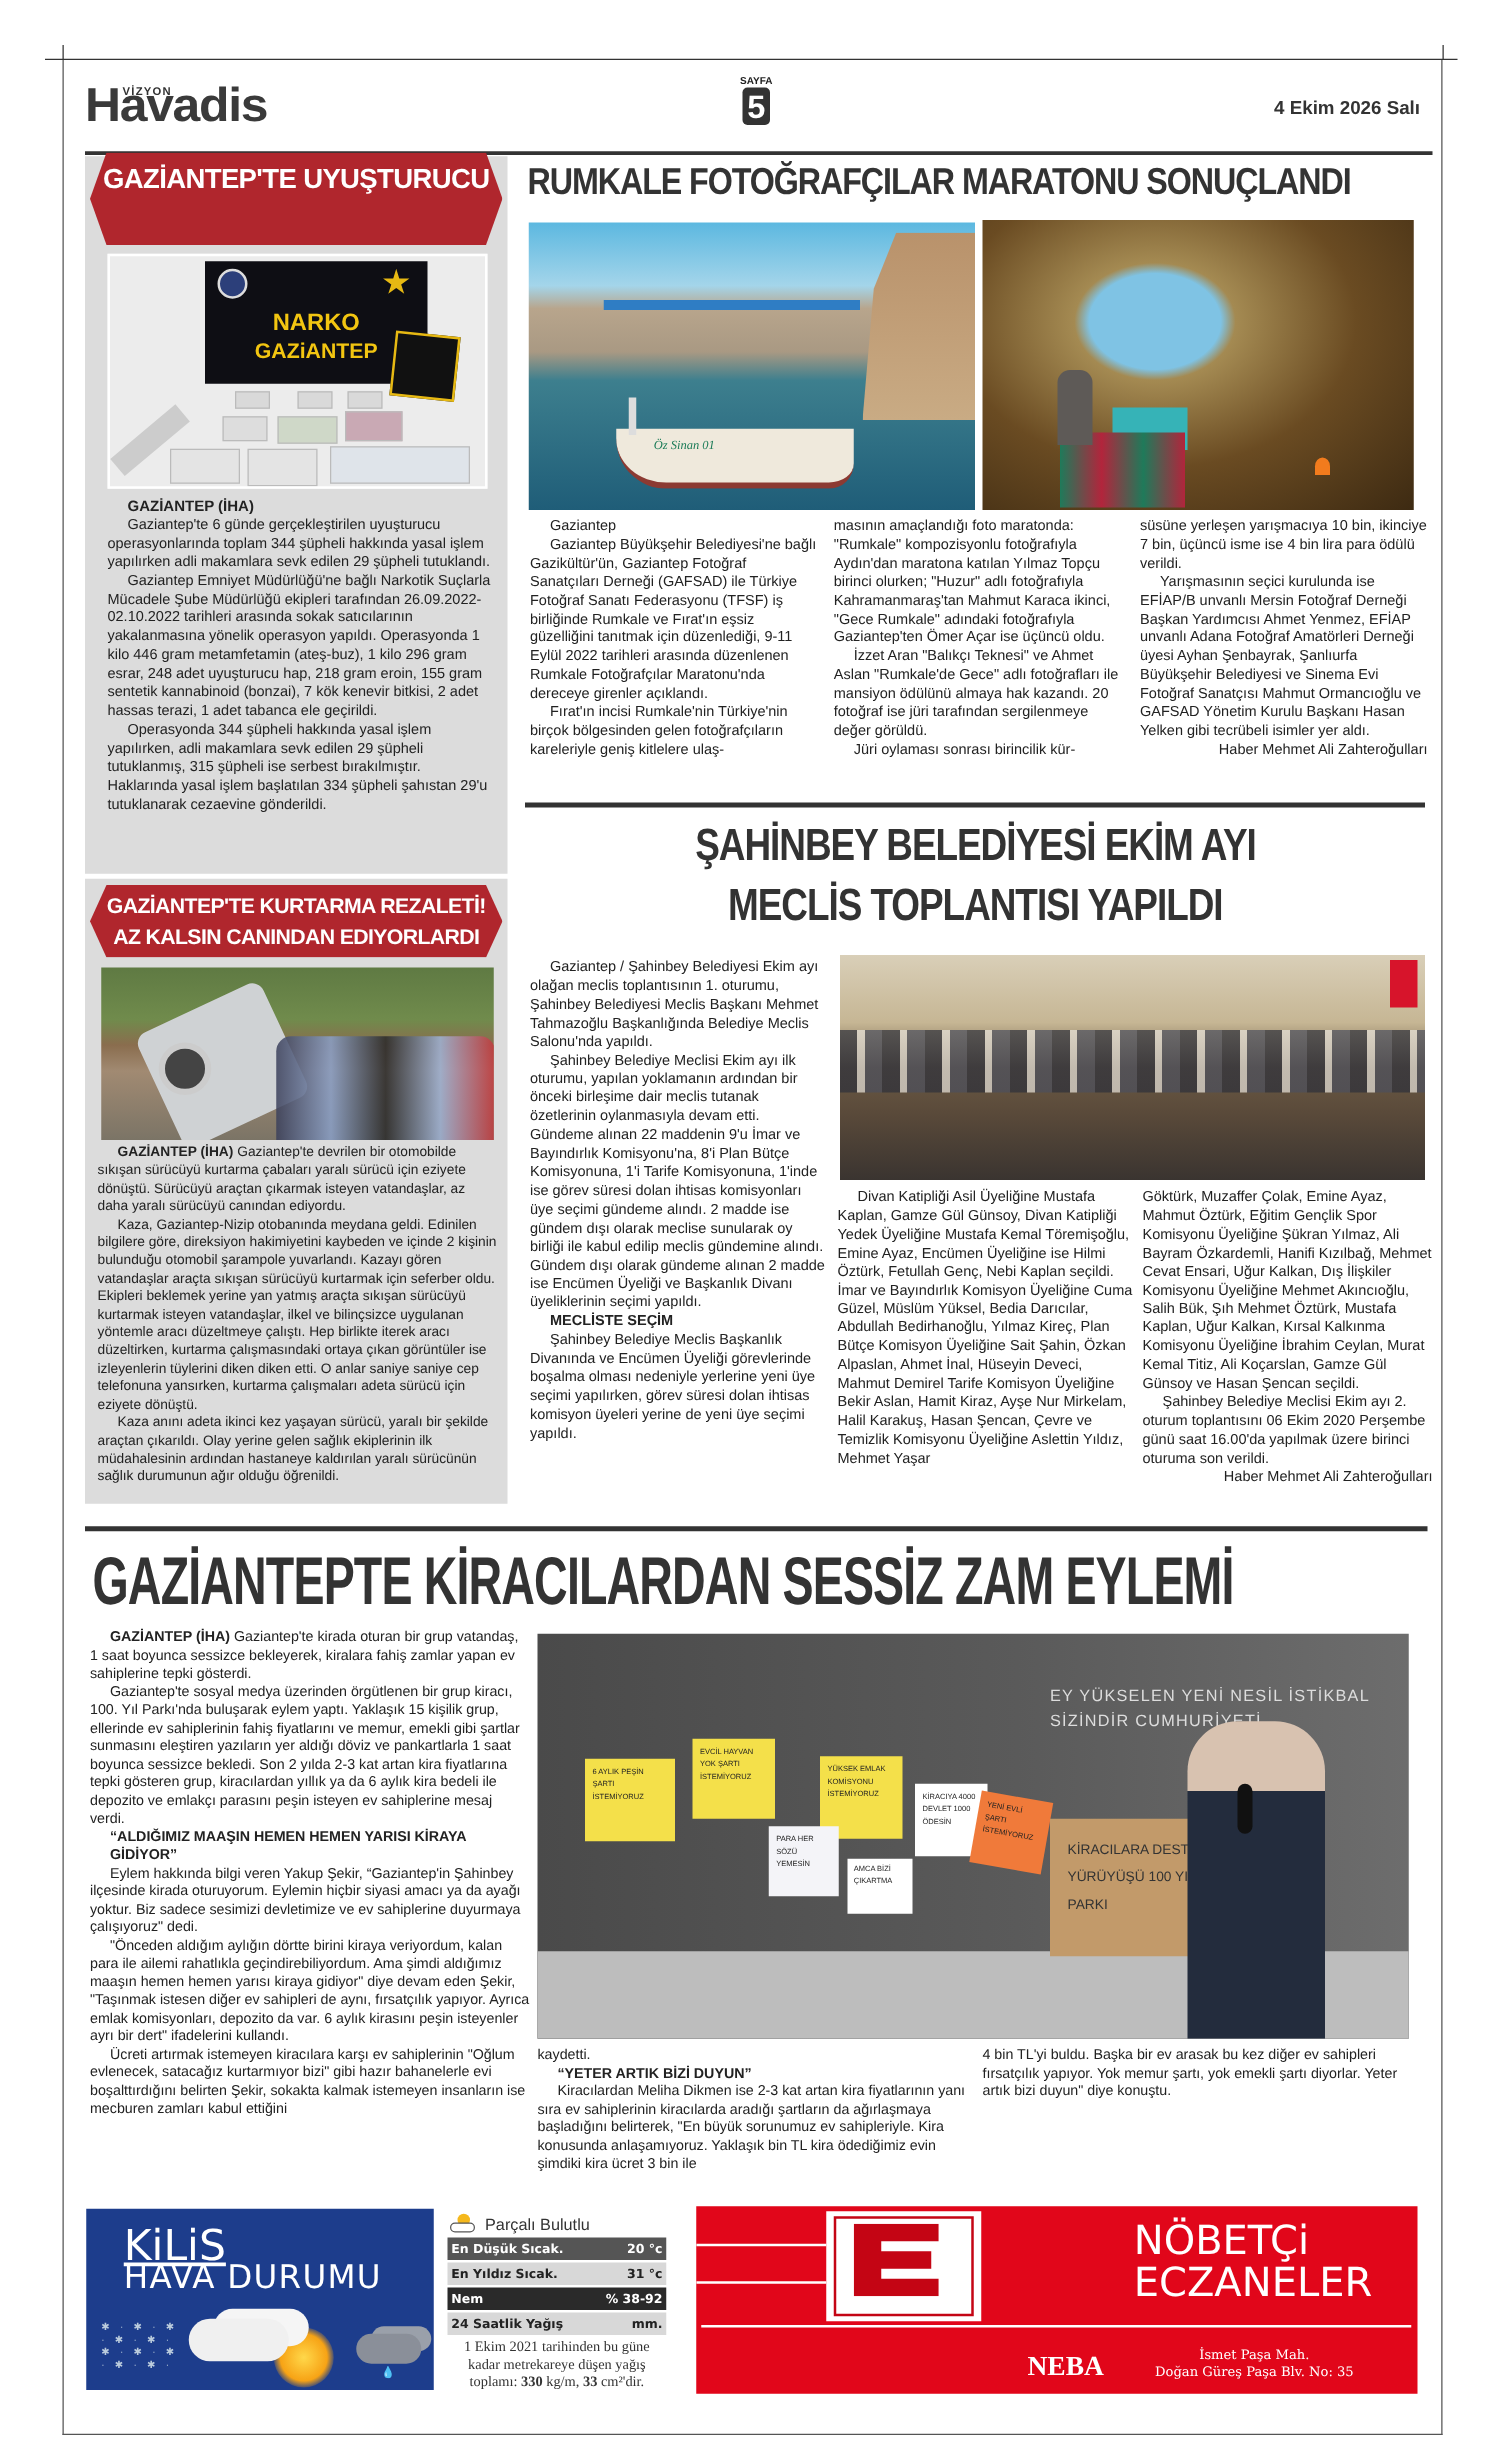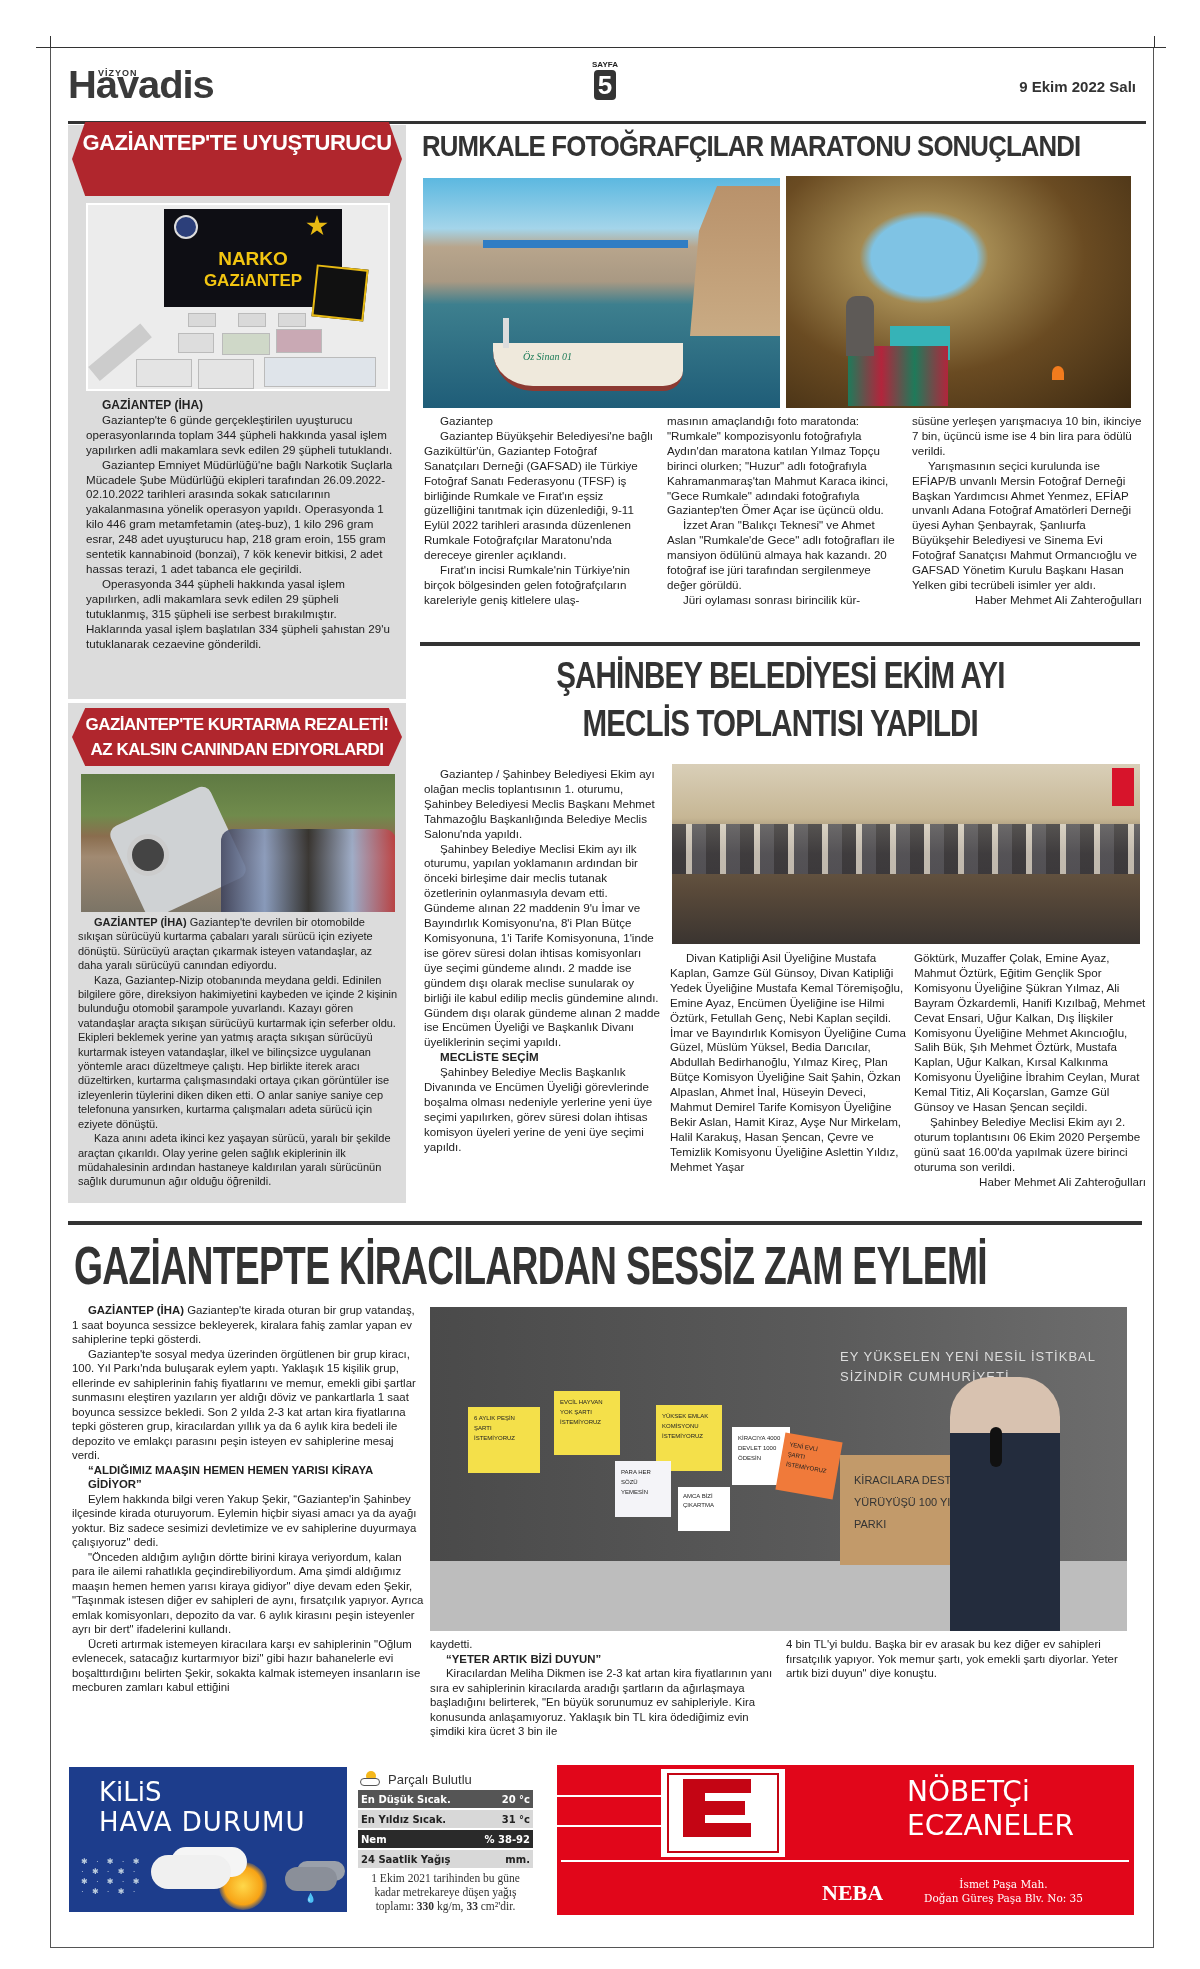--- a/index.html
+++ b/index.html
@@ -30,58 +30,58 @@
   .text { position: absolute; font-size: 11.6px; line-height: 14.9px; color: #222; font-family: "Liberation Sans", sans-serif; }
   .text p { text-indent: 16px; text-align: left; }
   .text p.noind { text-indent: 0; }
   .text .b { font-weight: bold; }
   .text .sub { font-weight: bold; padding-left: 16px; text-indent: 0; }
   .text .sign { text-align: right; text-indent: 0; }
 
   .hr-thick { position: absolute; height: 4px; background: #333; }
 
   .weather-box { position: absolute; left: 69px; top: 1767px; width: 278px; height: 145px; background: #1d3d8c; overflow: hidden; }
-  .w-title1 { position: absolute; left: 30px; top: 10px; font-size: 26px; color: #fff; font-family: "DejaVu Sans", sans-serif; }
+  .w-title1 { position: absolute; left: 30px; top: 10px; font-size: 34px; color: #fff; font-family: "DejaVu Sans", sans-serif; text-decoration: underline; }
   .w-title2 { position: absolute; left: 30px; top: 40px; font-size: 26px; color: #fff; font-family: "DejaVu Sans", sans-serif; letter-spacing: 1px; }
 
   .w-panel { position: absolute; left: 358px; top: 1768px; width: 175px; }
   .w-cond { font-size: 13px; color: #333; height: 22px; display: flex; align-items: center; gap: 6px; padding-left: 2px; }
   .w-row { display: flex; justify-content: space-between; height: 18px; margin-bottom: 2px; font-size: 10px; font-weight: bold; padding: 0 3px; align-items: center; font-family: "DejaVu Sans", sans-serif; }
   .w-row.dark { background: #555; color: #fff; }
   .w-row.light { background: #d8d8d8; color: #222; }
   .w-row.black { background: #2a2a2a; color: #fff; }
   .w-note { font-family: "Liberation Serif", serif; font-size: 11.5px; line-height: 14px; text-align: center; color: #333; margin-top: 3px; }
 
   .pharm { position: absolute; left: 557px; top: 1765px; width: 577px; height: 150px; background: #e1061a; overflow: hidden; }
   .ph-stripe { position: absolute; left: 0; height: 2px; background: #fff; }
   .ph-ebox { position: absolute; left: 104px; top: 4px; width: 124px; height: 88px; background: #fff; }
   .ph-ebox-inner { position: absolute; left: 6px; top: 4px; right: 6px; bottom: 4px; border: 2px solid #c40514; }
   .ph-e { position: absolute; left: 22px; top: 10px; width: 68px; height: 58px; }
-  .ph-title { position: absolute; left: 350px; top: 10px; color: #fff; font-size: 28px; line-height: 34px; font-family: "DejaVu Sans", sans-serif; }
+  .ph-title { position: absolute; left: 350px; top: 10px; color: #fff; font-size: 32px; line-height: 34px; font-family: "DejaVu Sans", sans-serif; }
   .ph-name { position: absolute; left: 265px; top: 115px; color: #fff; font-family: "Liberation Serif", serif; font-weight: bold; font-size: 22px; }
   .ph-addr { position: absolute; left: 367px; top: 112px; color: #fff; font-family: "DejaVu Serif", serif; font-weight: normal; font-size: 10.5px; line-height: 14px; text-align: center; }
 </style>
 </head>
 <body>
 
 <div class="crop-top"></div>
 <div class="crop-vl" style="left:50px"></div>
 <div class="crop-vl" style="left:1154px"></div>
 <div class="page"></div>
 
 <div class="masthead">
   <div class="logo">
     <span class="logo-small">VİZYON</span>
     <span class="logo-main">Havadis</span>
   </div>
   <div class="sayfa">
     <div class="sayfa-label">SAYFA</div>
     <span class="sayfa-num">5</span>
   </div>
-  <div class="date">9 Ekim 2022 Salı</div>
+  <div class="date">4 Ekim 2026 Salı</div>
 </div>
 <div class="rule-top"></div>
 
 <div class="gray-box" style="left:68px;top:125px;width:338px;height:574px;"></div>
 <div class="red-banner" style="left:72px;top:122px;width:330px;height:74px;">
   <div style="font-size:22px;line-height:33px;margin-top:4px;">GAZİANTEP'TE UYUŞTURUCU</div>
 </div>
 <div class="img" style="left:86px;top:203px;width:304px;height:188px;background:#ececec;border:2px solid #fff;">
   <div style="position:absolute;left:76px;top:4px;width:178px;height:98px;background:#0e0e14;">
     <div style="position:absolute;left:10px;top:6px;width:24px;height:24px;border-radius:50%;background:#2c3f7a;border:2px solid #ddd;"></div>

